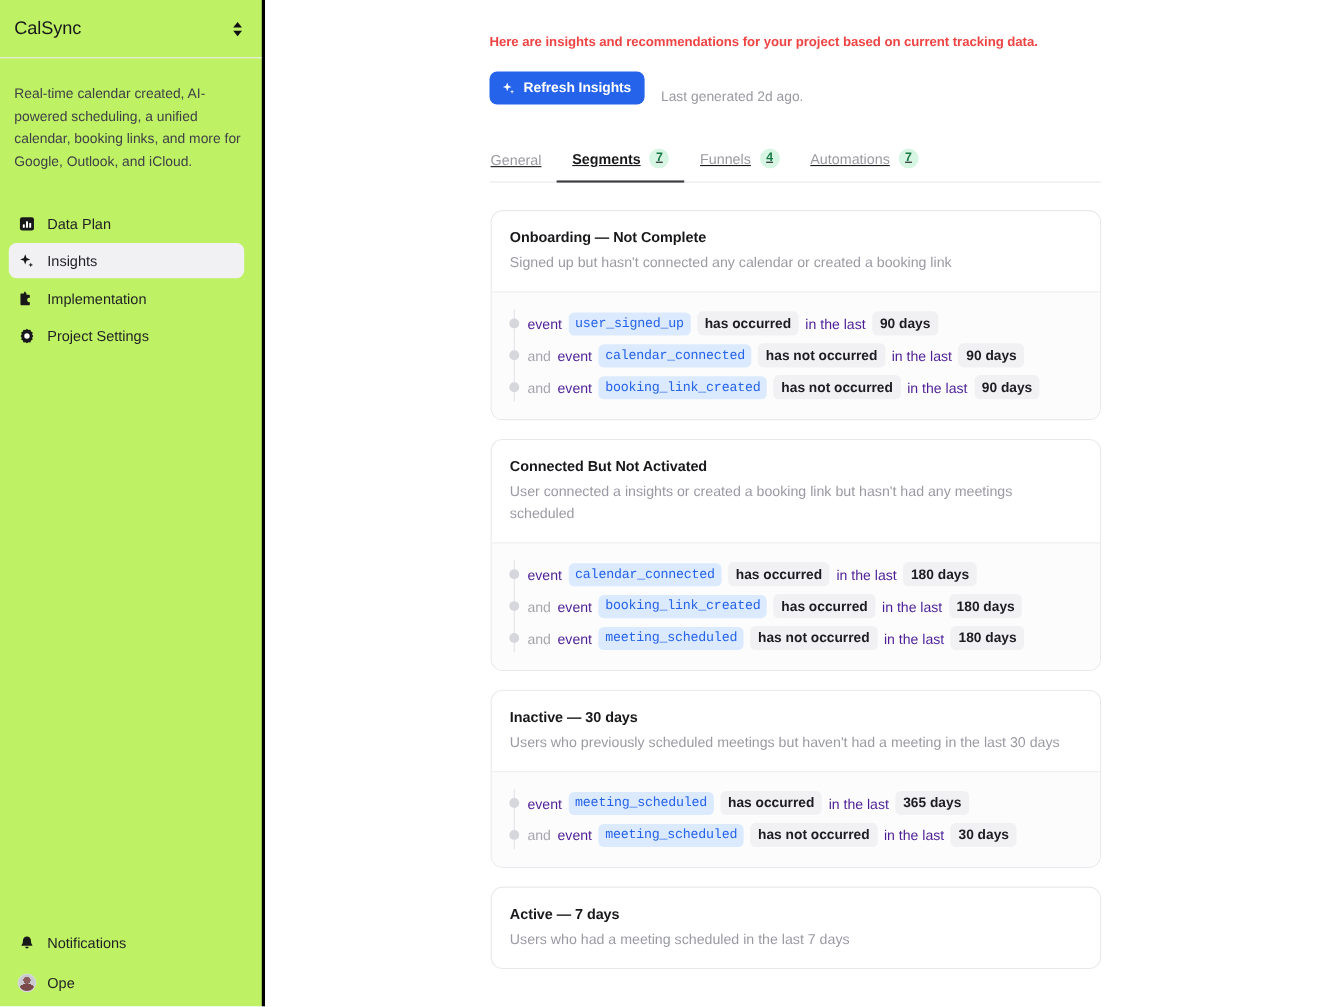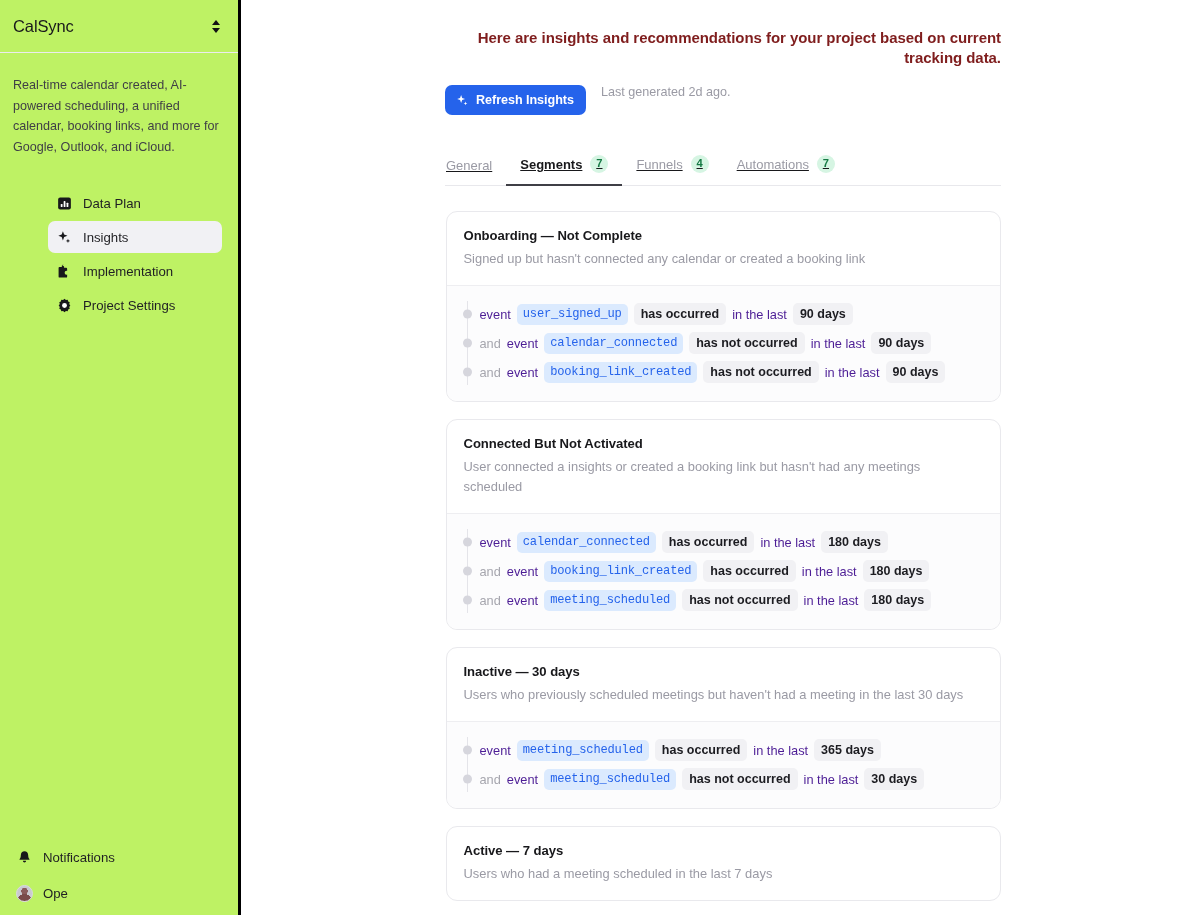--- a/index.html
+++ b/index.html
@@ -74,21 +74,20 @@
     line-height: 20.6px;
     color: #3f3f46;
   }
 
   .nav {
     margin-top: 30px;
     padding: 0 16px 0 8px;
     display: flex;
     flex-direction: column;
     gap: 2px;
-    margin-left: 40px;
   }
 
   .nav-item {
     display: flex;
     align-items: center;
     gap: 11px;
     height: 32px;
     padding: 0 10px 0 8px;
     border-radius: 7px;
     font-size: 13.2px;
@@ -134,32 +133,31 @@
     position: relative;
   }
 
   .main-inner {
     width: 556px;
     margin-left: 204px;
     padding-top: 28px;
   }
 
   .intro {
-    font-size: 15px;
+    font-size: 12px;
     line-height: 20px;
     font-weight: 700;
-    color: #7f1d1d;
+    color: #ef4444;
     letter-spacing: -0.05px;
-    text-align: right;
   }
 
   .action-row {
     margin-top: 17px;
     display: flex;
-    align-items: flex-start;
+    align-items: flex-end;
     gap: 15px;
   }
 
   .btn-refresh {
     display: inline-flex;
     align-items: center;
     gap: 7px;
     height: 30px;
     padding: 0 12px 0 11px;
     border: none;

